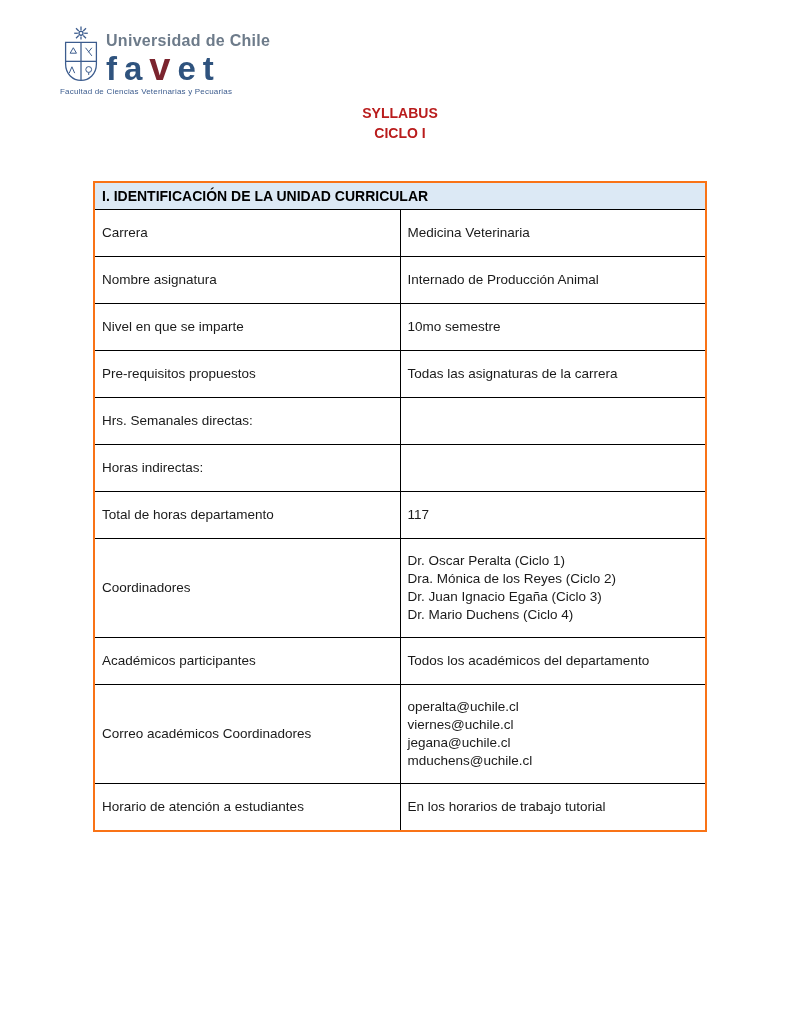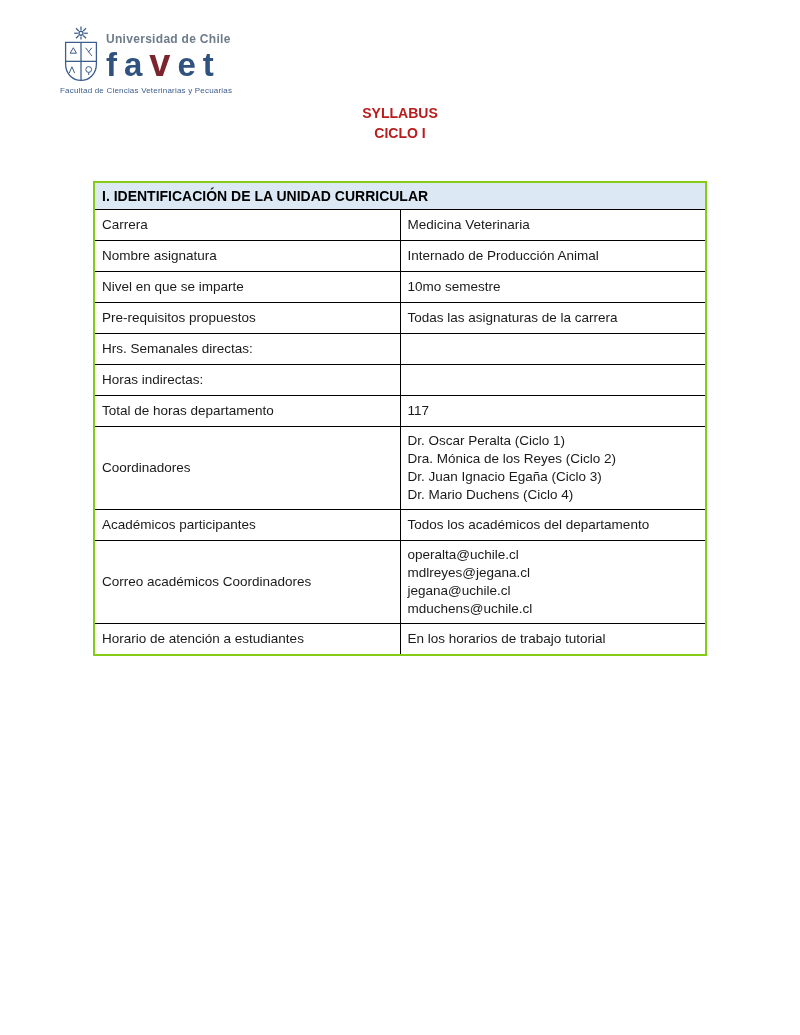--- a/index.html
+++ b/index.html
@@ -12,21 +12,21 @@
     color: #1a1a1a;
     overflow: hidden;
   }
 
   
   .logo { position: absolute; left: 60px; top: 26px; width: 180px; }
   .logo-top { display: flex; align-items: flex-start; }
   .crest { width: 42px; height: 58px; flex: 0 0 auto; }
   .logo-right { margin-left: 4px; }
   .uni-name {
-    font-size: 12px;
+    font-size: 16px;
     font-weight: 700;
     color: #6d7b8a;
     letter-spacing: 0.3px;
     margin-top: 6px;
     white-space: nowrap;
   }
   .brand {
     font-size: 33px;
     font-weight: 700;
     color: #2f537e;
@@ -55,38 +55,38 @@
     line-height: 20px;
     color: #b91c1c;
   }
 
   
   .id-table {
     position: absolute;
     left: 93px; top: 181px;
     width: 614px;
     border-collapse: collapse;
-    border: 2px solid #84cc16;
+    border: 2px solid #f97316;
     font-size: 13.5px;
     table-layout: fixed;
   }
   .id-table th, .id-table td {
     border: 1px solid #000000;
   }
   .id-table th {
     background: #dce9f5;
     text-align: left;
     font-size: 14px;
     font-weight: 700;
     padding: 4px 7px;
     height: 18px;
     color: #000000;
   }
   .id-table td {
-    padding: 5px 7px;
+    padding: 13px 7px;
     line-height: 18px;
     height: 20px;
     vertical-align: middle;
     color: #1a1a1a;
   }
   td.label { width: 170px; }
   td.label.justify { text-align: justify; text-justify: inter-word; }
   td.value div { line-height: 18px; }
 </style>
 </head>
@@ -177,21 +177,21 @@
           </td>
         </tr>
         <tr>
           <td class="label">Académicos participantes</td>
           <td class="value">Todos los académicos del departamento</td>
         </tr>
         <tr>
           <td class="label">Correo académicos Coordinadores</td>
           <td class="value">
             <div>operalta@uchile.cl</div>
-            <div>mdlreyes@jegana.cl</div>
+            <div>viernes@uchile.cl</div>
             <div>jegana@uchile.cl</div>
             <div>mduchens@uchile.cl</div>
           </td>
         </tr>
         <tr>
           <td class="label justify">Horario de atención a estudiantes</td>
           <td class="value">En los horarios de trabajo tutorial</td>
         </tr>
       </tbody>
   </table>

